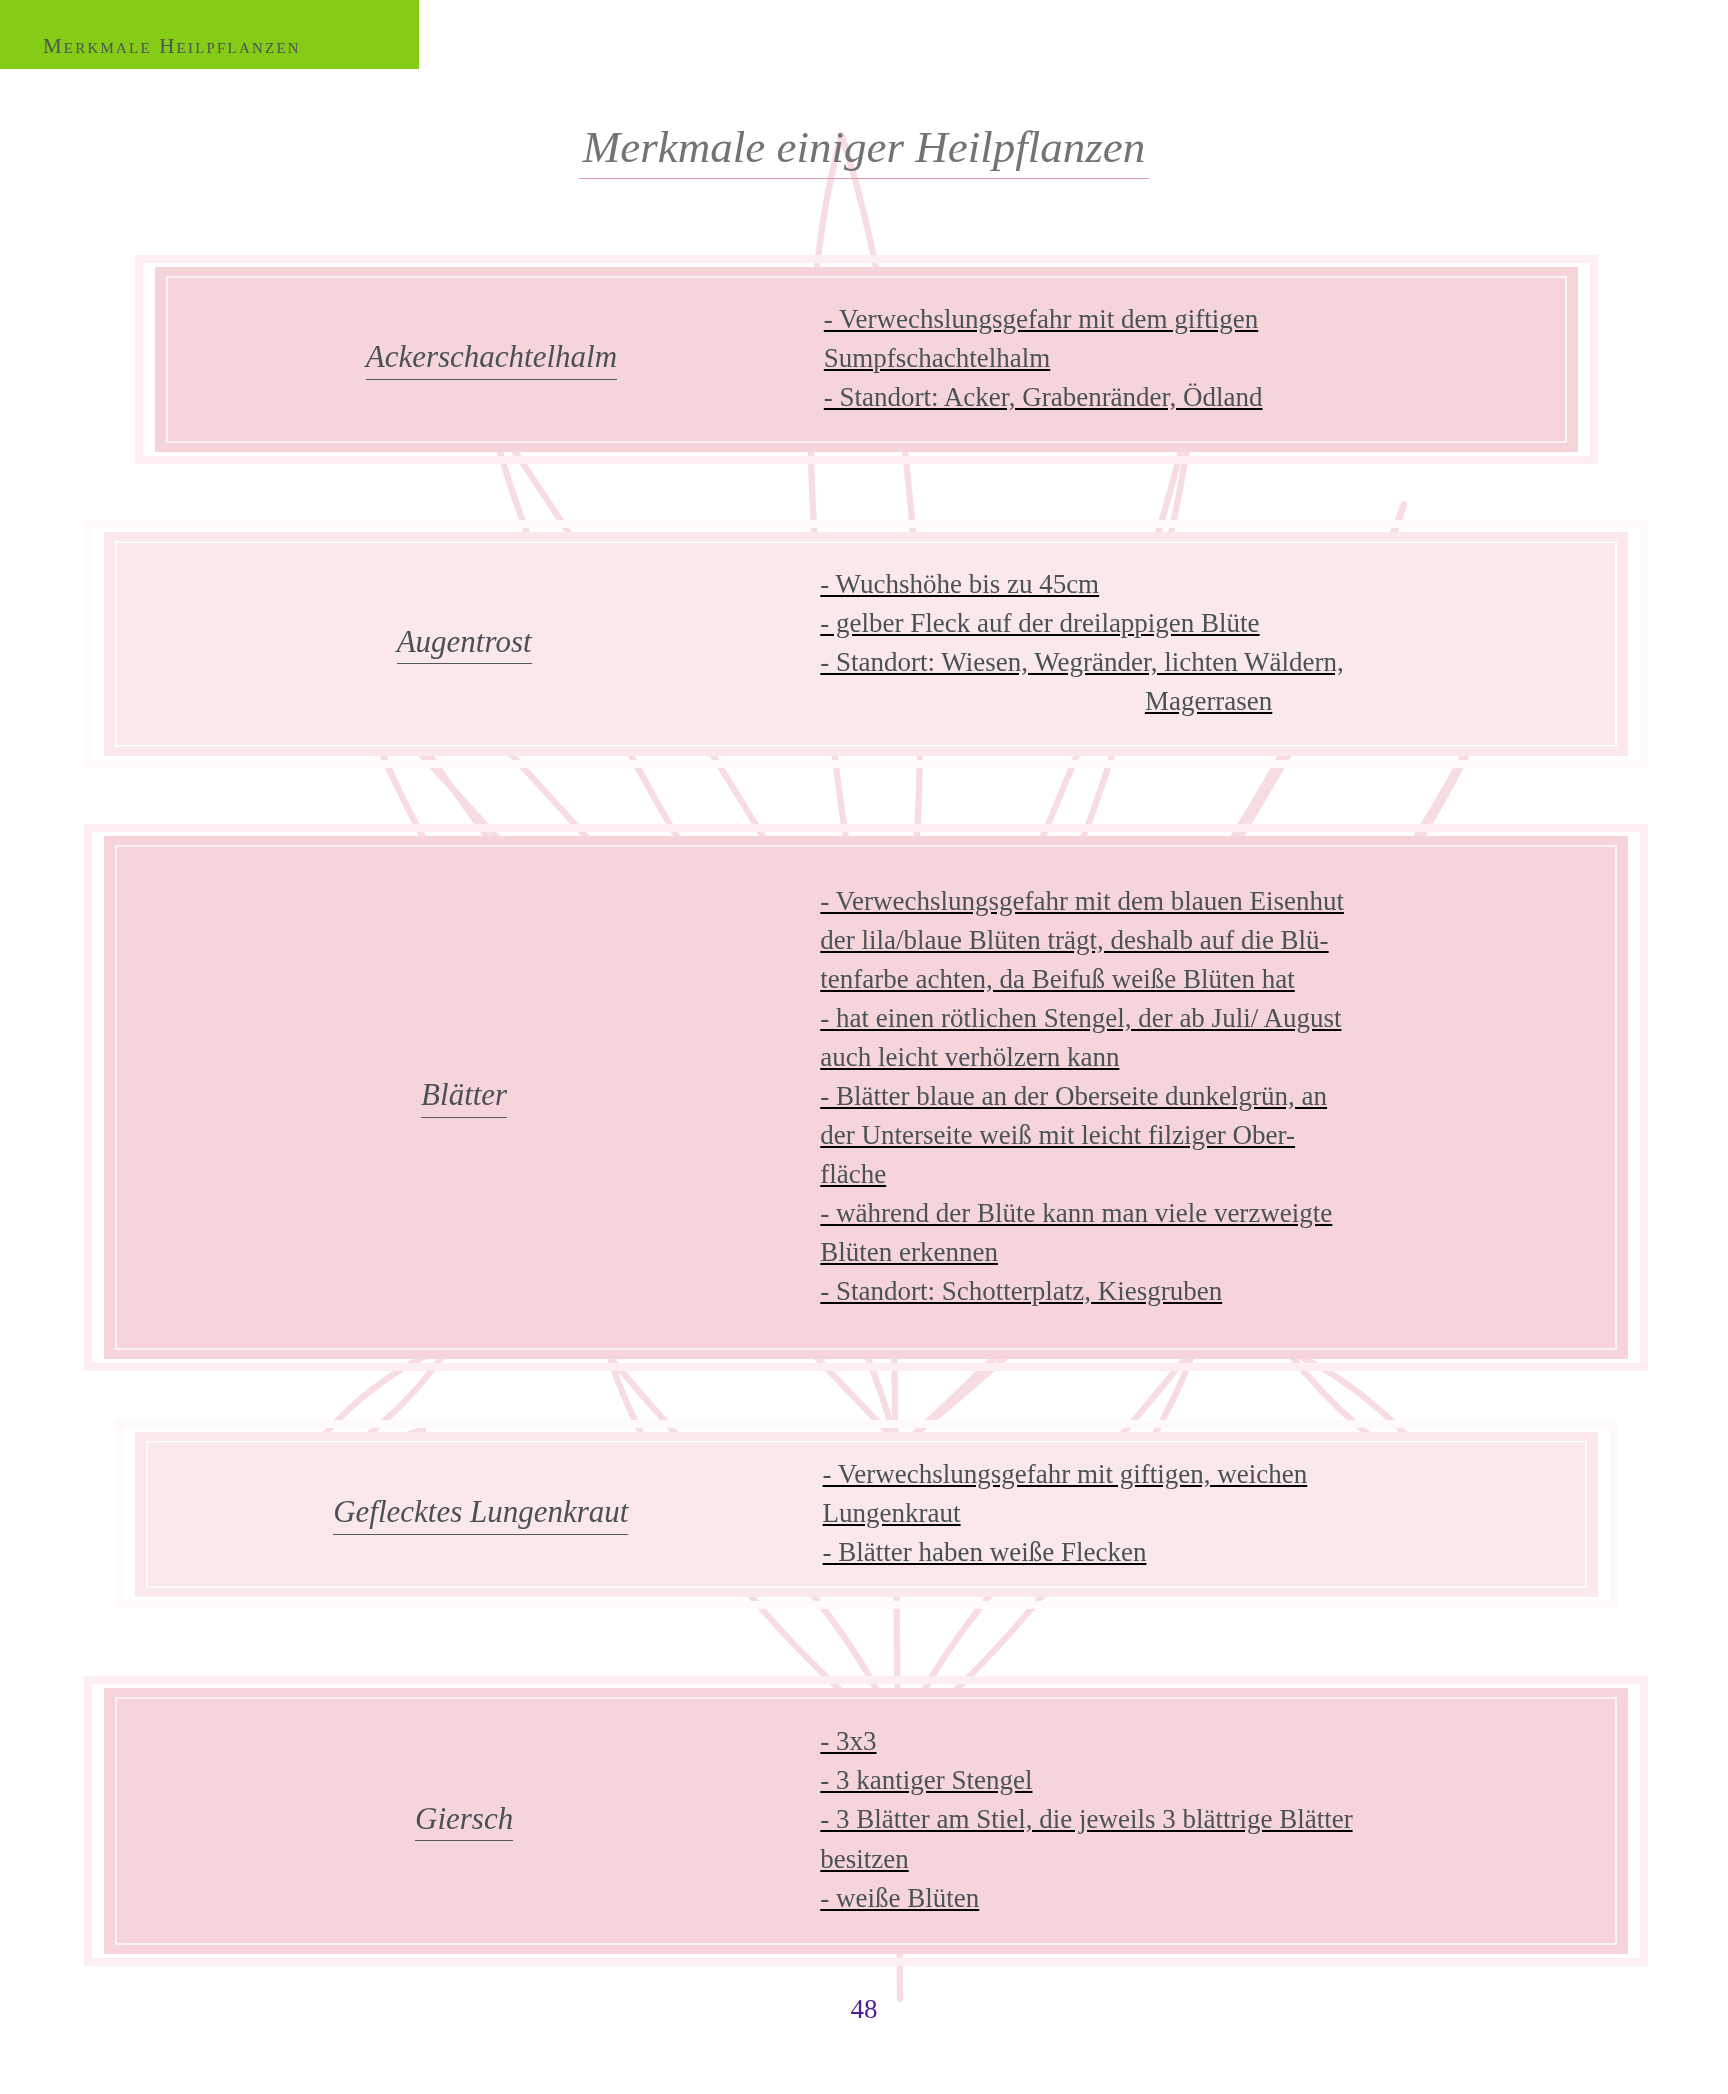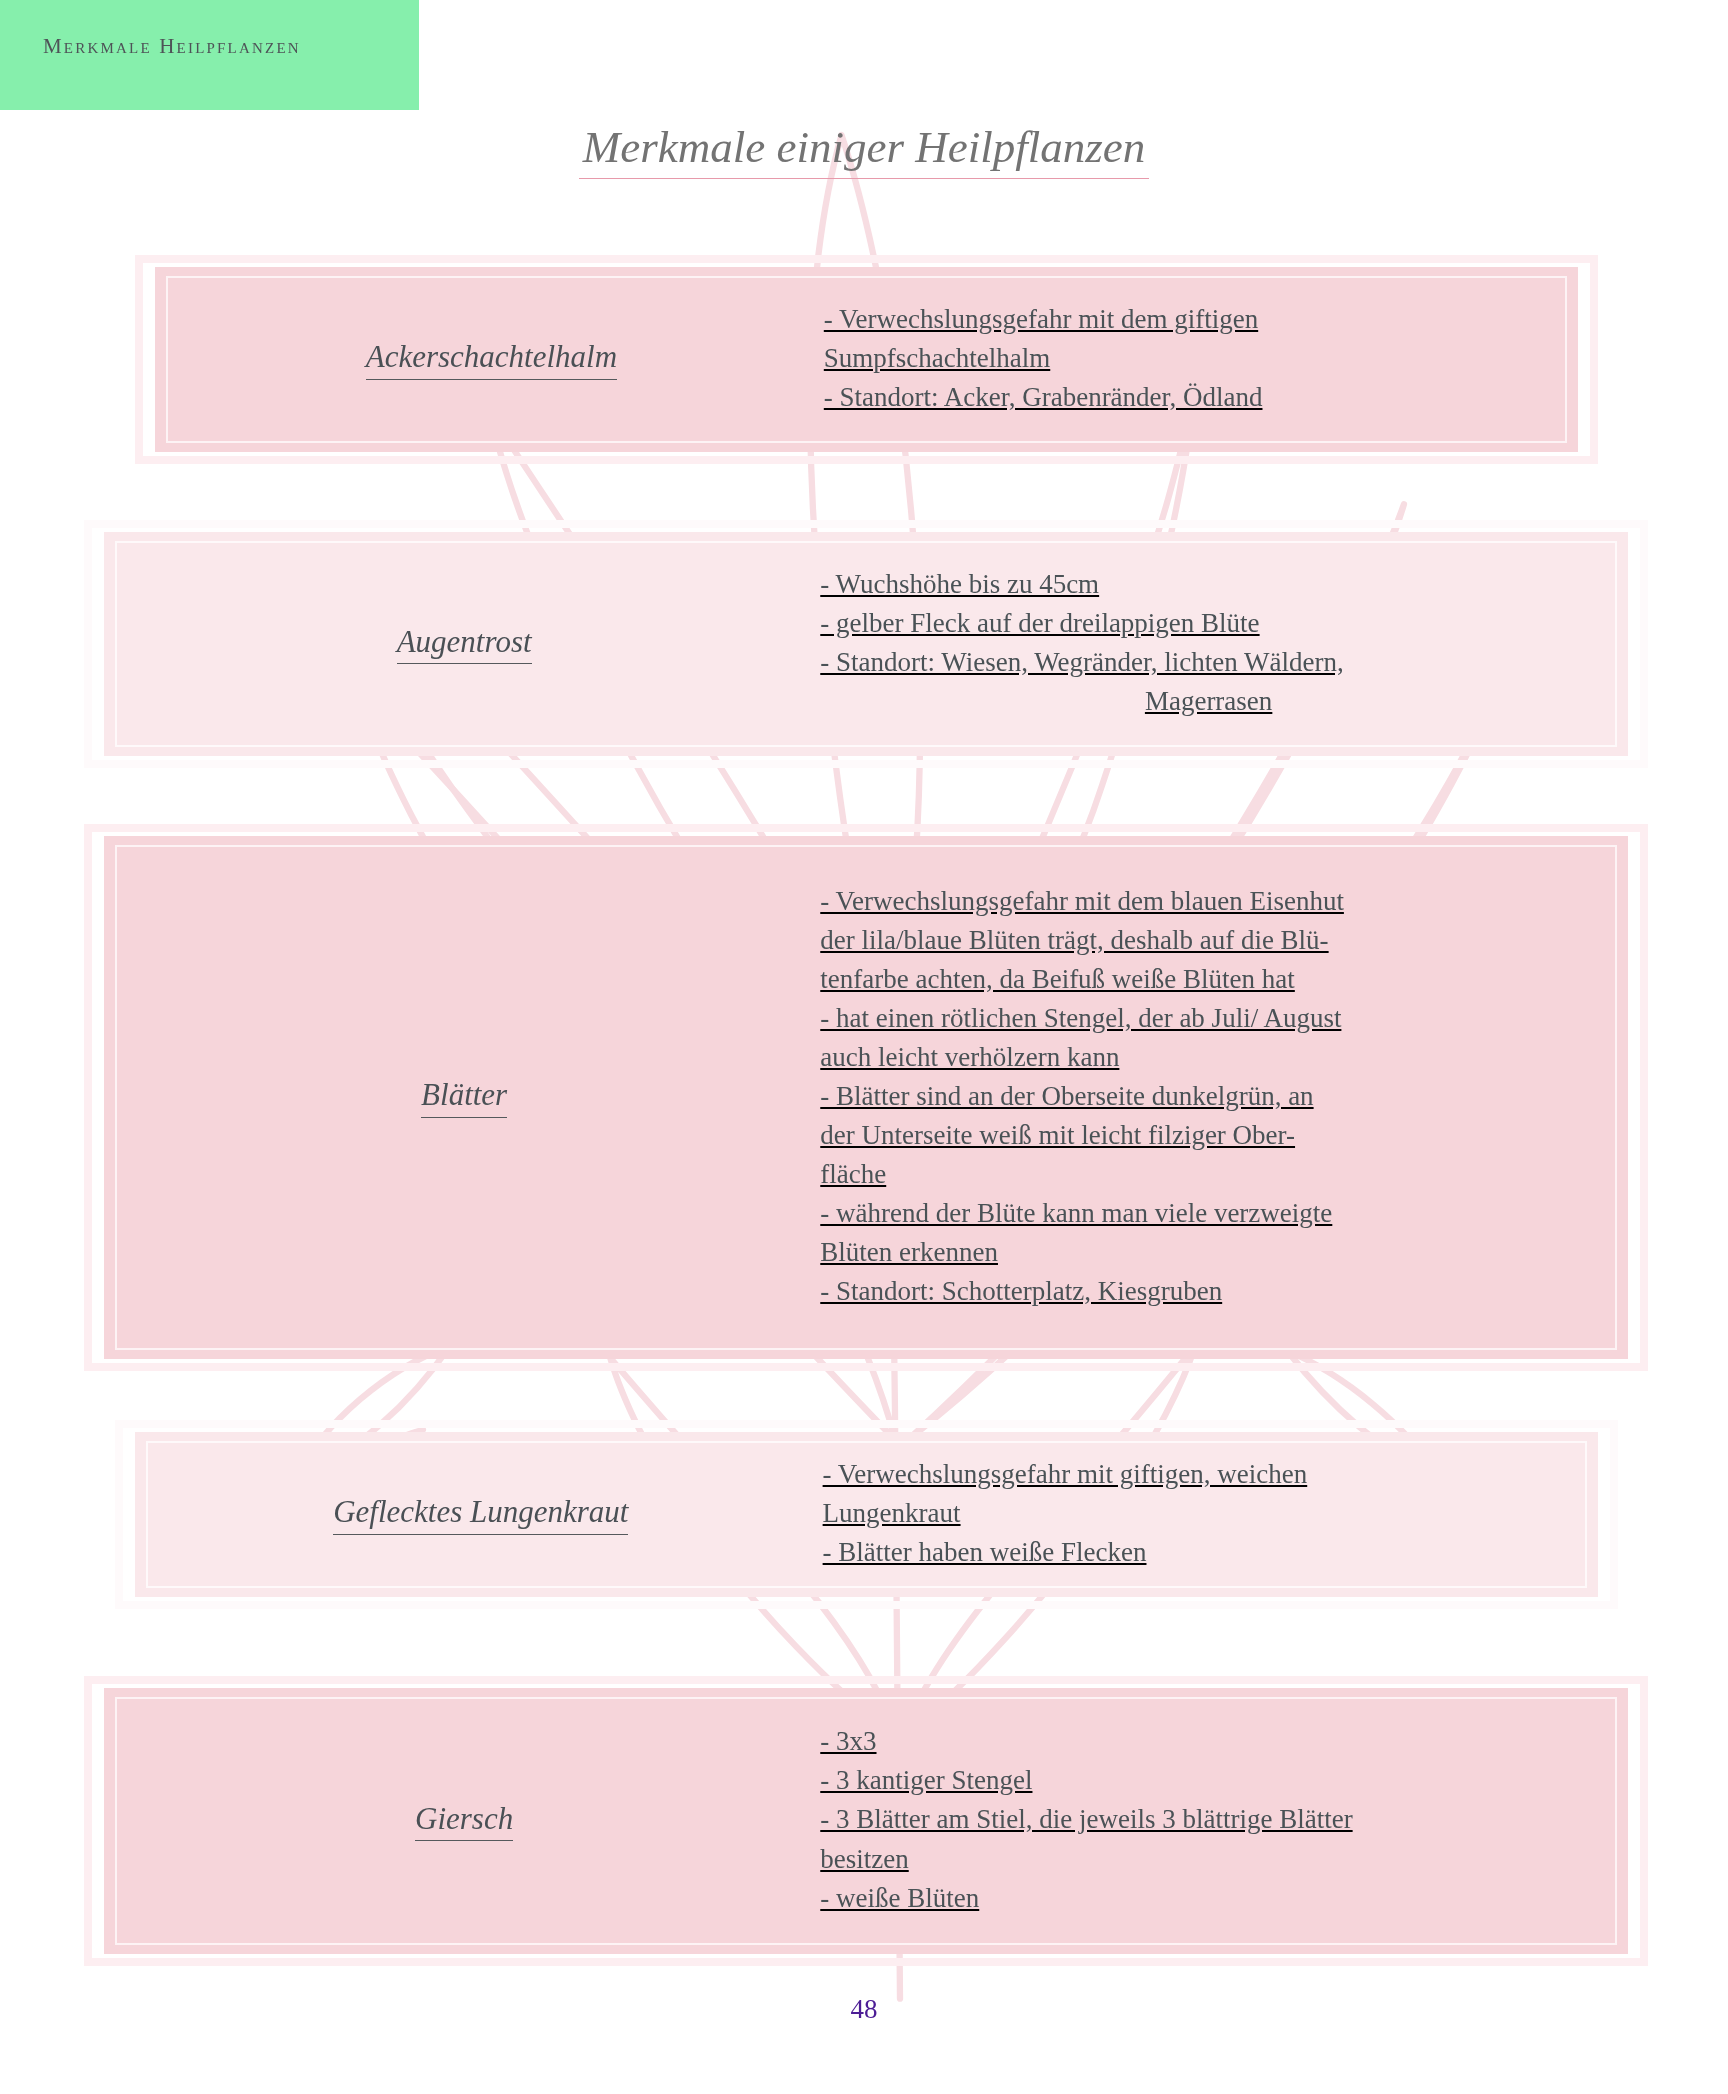--- a/index.html
+++ b/index.html
@@ -27,22 +27,22 @@
     z-index: 0;
     pointer-events: none;
   }
 
   
   .header-band {
     position: absolute;
     left: 0;
     top: 0;
     width: 419px;
-    height: 110px;
-    background: #86efac;
+    height: 69px;
+    background: #84cc16;
     z-index: 3;
   }
   .header-band-text {
     position: absolute;
     left: 43px;
     top: 34px;
     font-size: 21px;
     letter-spacing: 2.2px;
     color: #4e5357;
     font-variant: small-caps;
@@ -274,21 +274,21 @@
             <div class="card-name-col">
               <div class="card-name">Blätter</div>
             </div>
             <div class="card-facts-col">
               <ul class="fact-list">
                 <li class="fact">- Verwechslungsgefahr mit dem blauen Eisenhut</li>
                 <li class="fact">der lila/blaue Blüten trägt, deshalb auf die Blü-</li>
                 <li class="fact">tenfarbe achten, da Beifuß weiße Blüten hat</li>
                 <li class="fact">- hat einen rötlichen Stengel, der ab Juli/ August</li>
                 <li class="fact">auch leicht verhölzern kann</li>
-                <li class="fact">- Blätter sind an der Oberseite dunkelgrün, an</li>
+                <li class="fact">- Blätter blaue an der Oberseite dunkelgrün, an</li>
                 <li class="fact">der Unterseite weiß mit leicht filziger Ober-</li>
                 <li class="fact">fläche</li>
                 <li class="fact">- während der Blüte kann man viele verzweigte</li>
                 <li class="fact">Blüten erkennen</li>
                 <li class="fact">- Standort: Schotterplatz, Kiesgruben</li>
               </ul>
             </div>
           </div>
         </div>
       </div>

